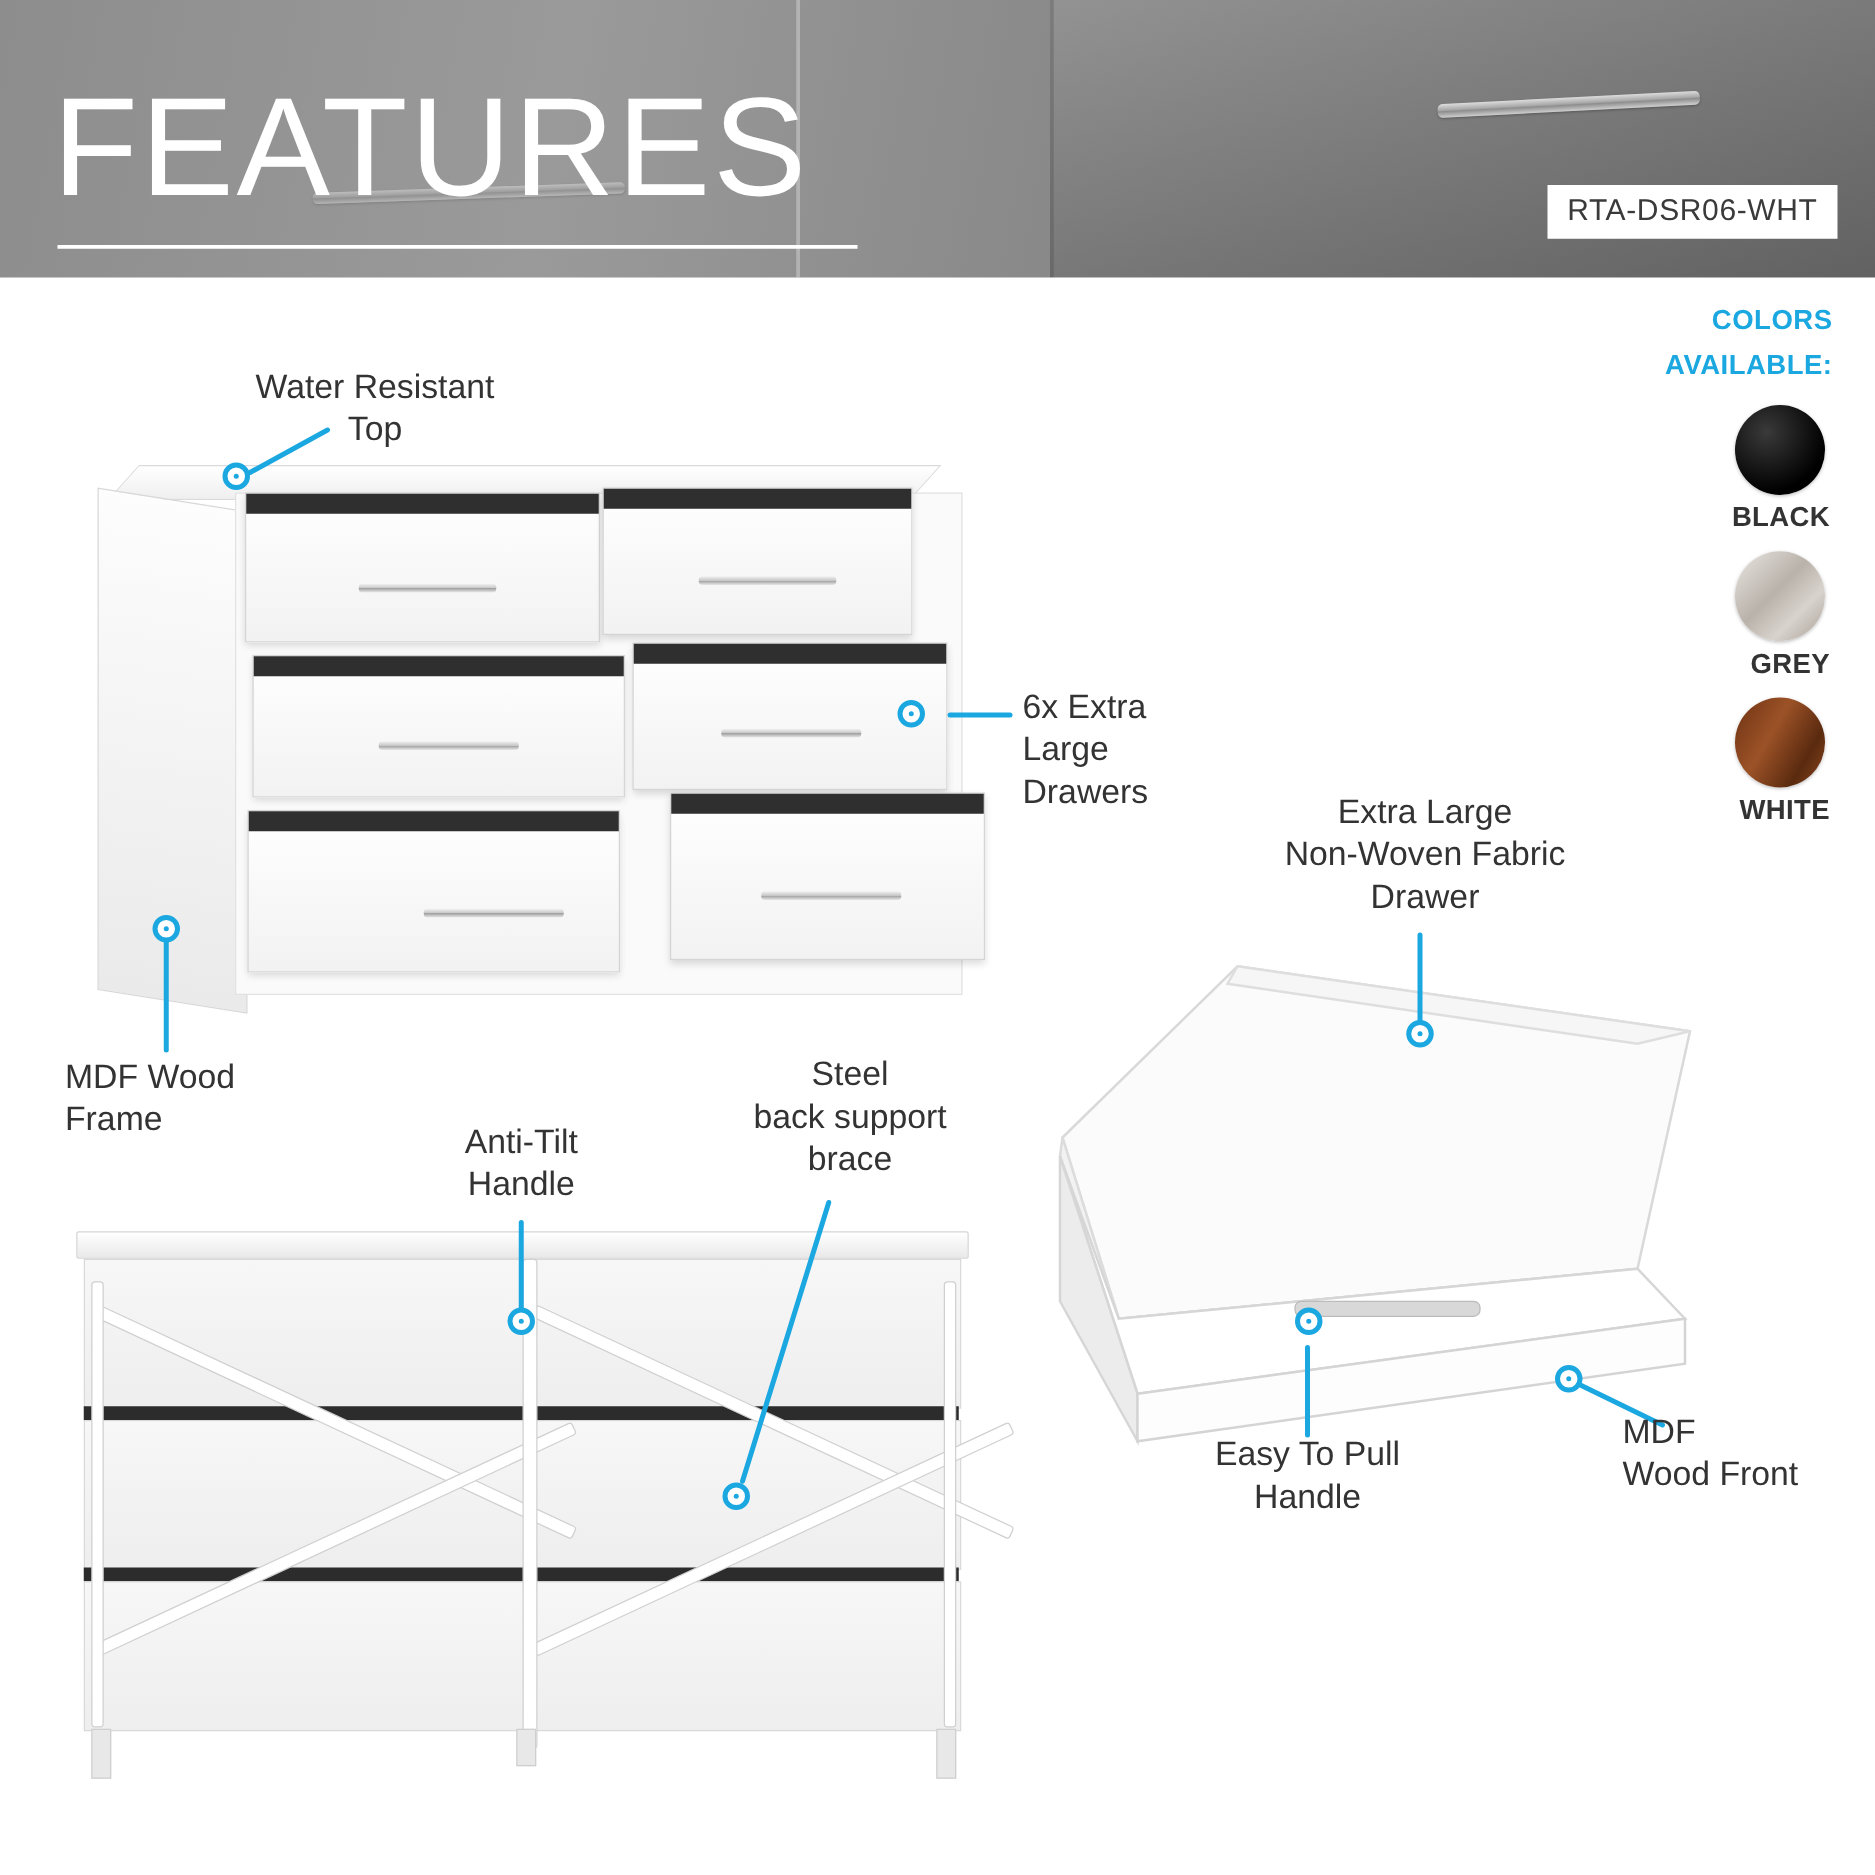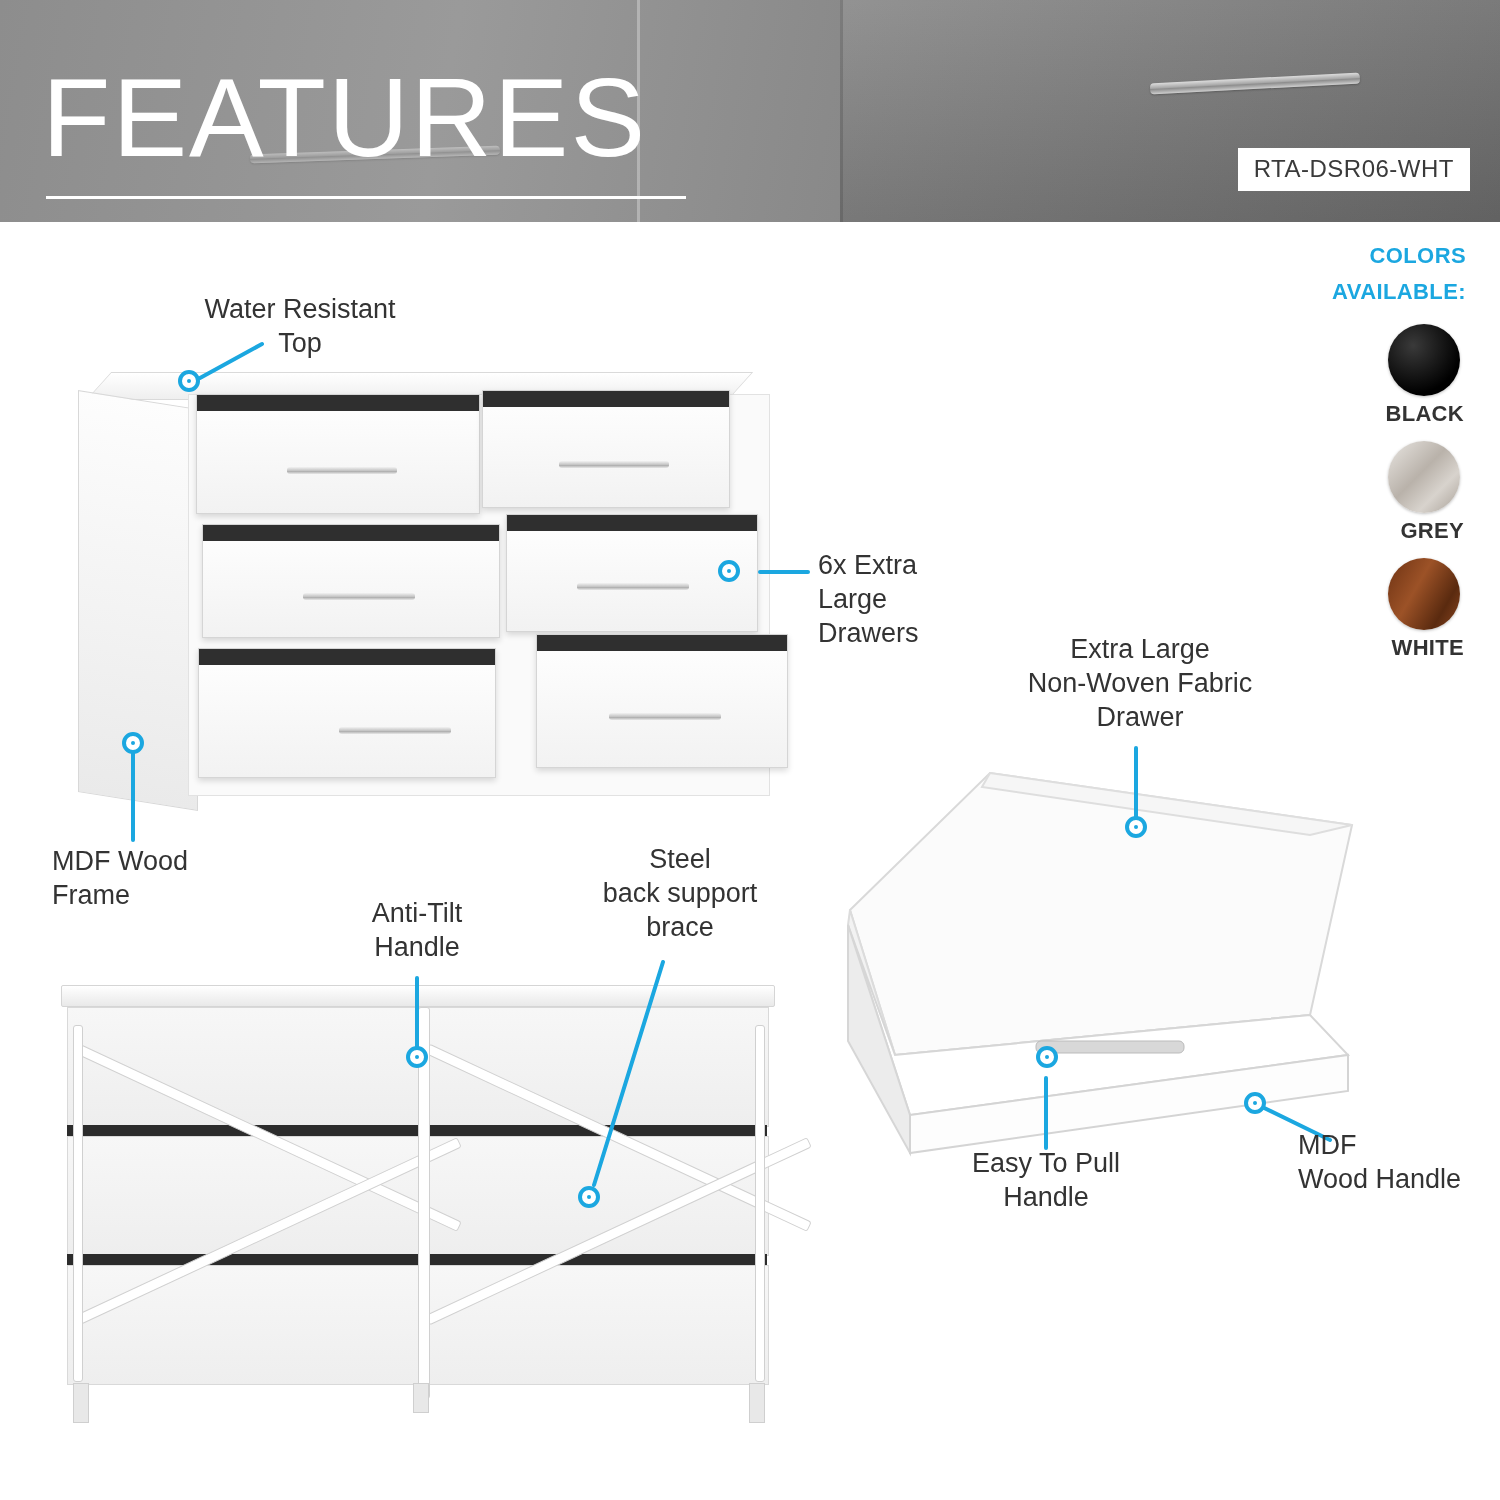--- a/index.html
+++ b/index.html
@@ -289,13 +289,13 @@
 brace</div>
 
 <div class="callout center" style="left:1000px;top:632px;width:280px;">Extra Large
 Non-Woven Fabric
 Drawer</div>
 
 <div class="callout center" style="left:926px;top:1146px;width:240px;">Easy To Pull
 Handle</div>
 
 <div class="callout" style="left:1298px;top:1128px;width:200px;">MDF
-Wood Handle</div>
+Wood Front</div>
 
 </body></html>

